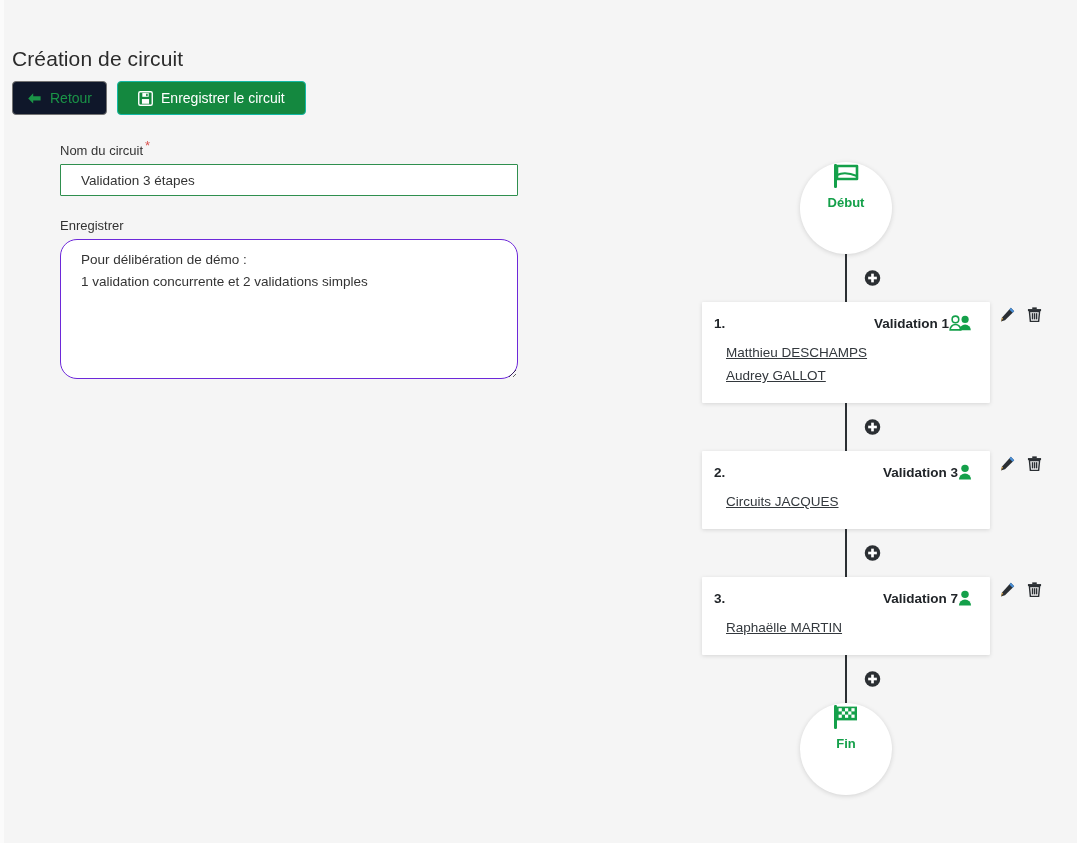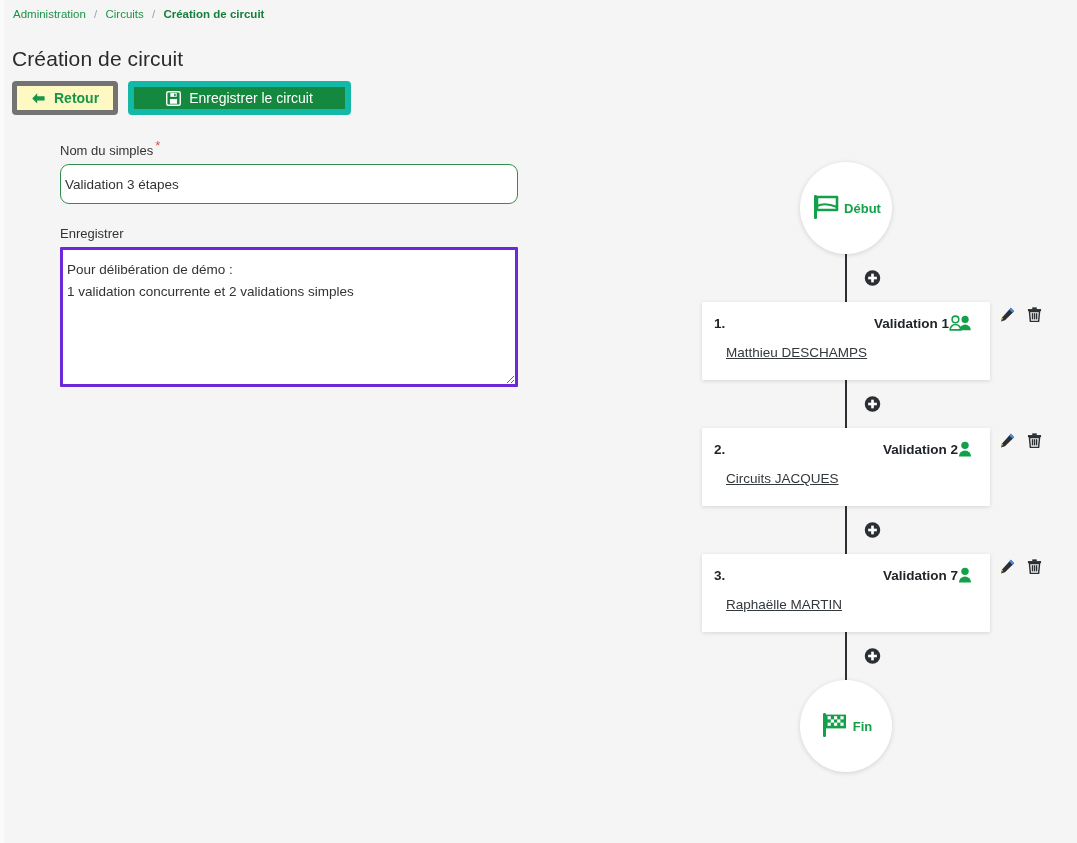--- a/index.html
+++ b/index.html
@@ -77,30 +77,29 @@
     gap: 8px;
     height: 34px;
     padding: 0 14px;
     border-radius: 4px;
     font-size: 14px;
     cursor: pointer;
     white-space: nowrap;
     line-height: 1;
   }
   .btn-outline {
-    background: #fef9c3;
-    border: 5px solid #737373;
+    background: #0f172a;
+    border: 1px solid #737373;
     color: #1a9447;
-    font-weight: bold;
   }
   .btn-primary {
     background: #14883f;
-    border: 6px solid #14b8a6;
+    border: 1px solid #14b8a6;
     color: #ffffff;
-    padding: 0 32px;
+    padding: 0 20px;
   }
   .btn .ico { display: inline-flex; align-items: center; }
 
   
   .form {
     position: absolute;
     left: 60px;
     top: 139px;
     width: 458px;
   }
@@ -112,38 +111,38 @@
   }
   .req {
     color: #d9534f;
     font-size: 13px;
     vertical-align: super;
     line-height: 1;
     margin-left: 2px;
   }
   .txt-input {
     width: 458px;
-    height: 40px;
+    height: 32px;
     border: 1px solid #2f8f4e;
-    border-radius: 9px;
+    border-radius: 1px;
     background: #ffffff;
-    padding: 0 4px;
+    padding: 0 20px;
     font-family: "Liberation Sans", sans-serif;
     font-size: 13.5px;
     color: #333333;
     outline: none;
   }
   .gap { height: 22px; }
   .txt-area {
     width: 458px;
     height: 140px;
-    border: 3px solid #6d28d9;
-    border-radius: 1px;
+    border: 1px solid #6d28d9;
+    border-radius: 17px;
     background: #ffffff;
-    padding: 9px 4px;
+    padding: 9px 20px;
     font-family: "Liberation Sans", sans-serif;
     font-size: 13.5px;
     line-height: 22px;
     color: #333333;
     outline: none;
     resize: both;
     white-space: pre;
     overflow: hidden;
   }
 
@@ -155,23 +154,23 @@
     width: 350px;
   }
 
   .node-circle {
     width: 92px;
     height: 92px;
     border-radius: 50%;
     background: #ffffff;
     box-shadow: 0 1px 5px rgba(0,0,0,.14);
     display: flex;
-    flex-direction: row;
+    flex-direction: column;
     align-items: center;
-    justify-content: center;
+    justify-content: flex-start;
     gap: 3px;
     margin-left: 98px;
   }
   .node-label {
     font-size: 13px;
     font-weight: bold;
     color: #14a04a;
     line-height: 1;
   }
 
@@ -247,27 +246,20 @@
     padding-top: 5px;
   }
   .act { cursor: pointer; display: inline-flex; }
 </style>
 </head>
 <body>
 
 <div id="page">
   <div id="left-rail"></div>
 
-  <div class="breadcrumb">
-    <a href="#">Administration</a>
-    <span class="sep">/</span>
-    <a href="#">Circuits</a>
-    <span class="sep">/</span>
-    <span class="current">Création de circuit</span>
-  </div>
 
   <h1 class="page-title">Création de circuit</h1>
 
   <div class="btn-row">
     <button class="btn btn-outline">
       <span class="ico">
         <svg width="15" height="13" viewBox="0 0 15 13" aria-hidden="true">
           <path d="M6.2 1.2 L1.2 6.4 L6.2 11.6 L6.2 8.6 L13.6 8.6 L13.6 4.2 L6.2 4.2 Z" fill="#1a9447"></path>
         </svg>
       </span>
@@ -282,21 +274,21 @@
           <rect x="8.7" y="2.9" width="1.6" height="2.6" fill="#14883f"></rect>
           <rect x="4.2" y="8.6" width="7.6" height="5" fill="#ffffff"></rect>
         </svg>
       </span>
       <span>Enregistrer le circuit</span>
     </button>
   </div>
 
   <div class="form">
     <label class="field-label">
-      <span>Nom du simples</span><span class="req">*</span>
+      <span>Nom du circuit</span><span class="req">*</span>
     </label>
     <input class="txt-input" type="text" value="Validation 3 étapes" style="">
 
     <div class="gap"></div>
 
     <label class="field-label">Enregistrer</label>
     <textarea class="txt-area" style="">Pour délibération de démo :
 1 validation concurrente et 2 validations simples</textarea>
   </div>
 
@@ -333,20 +325,21 @@
             <svg width="23" height="16" viewBox="0 0 25 17" aria-hidden="true">
               <circle cx="7" cy="4.6" r="3.6" fill="none" stroke="#14a04a" stroke-width="1.7"></circle>
               <path d="M1.2 16 A5.8 5.8 0 0 1 12.8 16 Z" fill="none" stroke="#14a04a" stroke-width="1.7"></path>
               <circle cx="17.5" cy="4.6" r="3.9" fill="#14a04a"></circle>
               <path d="M11.3 16.4 A6.2 6.2 0 0 1 23.7 16.4 Z" fill="#14a04a"></path>
             </svg>
           </span>
         </div>
         <div class="card-users">
           <div>Matthieu DESCHAMPS</div>
+          <div>Audrey GALLOT</div>
         </div>
       </div>
       <div class="card-actions">
         <span class="act">
           <svg width="15" height="15" viewBox="0 0 16 16" aria-hidden="true">
             <path d="M11.6 0.9 L15.1 4.4 L5.3 14.2 L1.0 15.4 L2.2 11.1 Z" fill="#2b2f33"></path>
             <path d="M11.6 0.9 L15.1 4.4 L13.4 6.1 L9.9 2.6 Z" fill="#4a90d9"></path>
             <path d="M1.0 15.4 L2.2 11.1 L3.4 12.3 Z" fill="#d6a243"></path>
           </svg>
         </span>
@@ -371,21 +364,21 @@
           <rect x="4.4" y="7.6" width="9.2" height="2.8" fill="#ffffff"></rect>
           <rect x="7.6" y="4.4" width="2.8" height="9.2" fill="#ffffff"></rect>
         </svg>
       </span>
     </div>
 
     <div class="card-wrap">
       <div class="card">
         <div class="card-head">
           <span class="card-num">2.</span>
-          <span class="card-title">Validation 2</span>
+          <span class="card-title">Validation 3</span>
           <span class="card-usericon">
             <svg width="14" height="16" viewBox="0 0 15 17" aria-hidden="true">
               <circle cx="7.5" cy="4.6" r="4" fill="#14a04a"></circle>
               <path d="M1.0 16.6 A6.5 6.5 0 0 1 14 16.6 Z" fill="#14a04a"></path>
             </svg>
           </span>
         </div>
         <div class="card-users">
           <div>Circuits JACQUES</div>
         </div>

